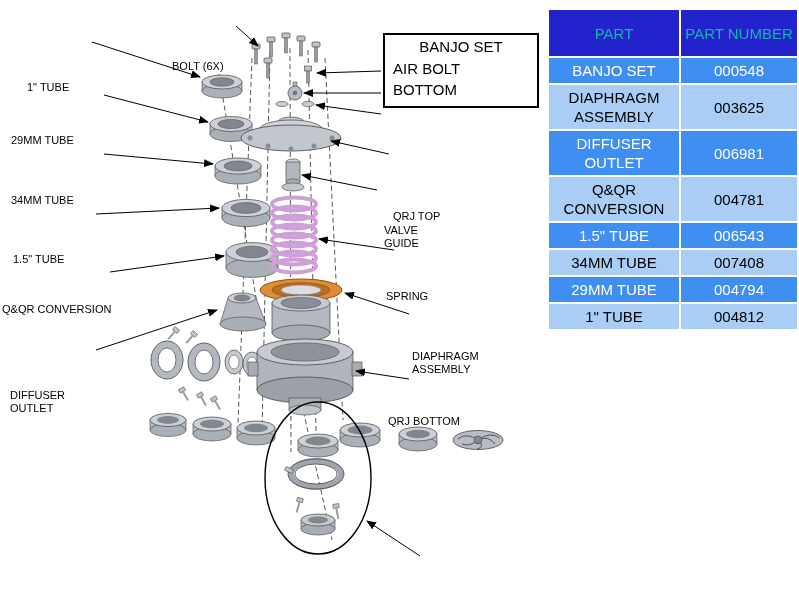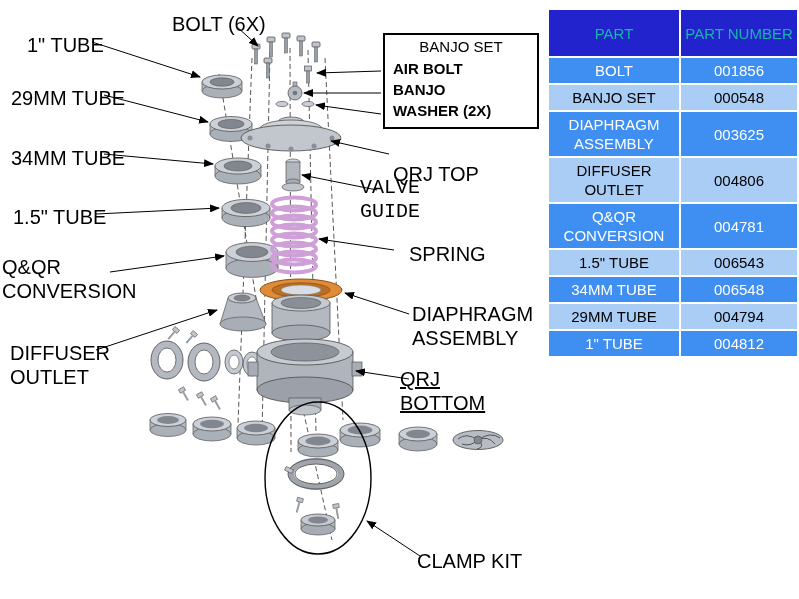--- a/index.html
+++ b/index.html
@@ -1,42 +1,42 @@
 <!DOCTYPE html>
 <html><head>
 <meta charset="utf-8">
 <style>
   html,body { margin:0; padding:0; }
   body {
     width:799px; height:599px; position:relative; background:#ffffff;
     font-family:"Liberation Sans", sans-serif; color:#000; overflow:hidden;
   }
   #diagram-svg { position:absolute; left:0; top:0; z-index:0; }
-  .co { position:absolute; font-size:20px; line-height:1.22; z-index:2; white-space:nowrap; }
+  .co { position:absolute; font-size:11px; line-height:1.22; z-index:2; white-space:nowrap;margin-top:48px; }
   .wrap { white-space:normal; }
   #co-bolt      { left:172px; top:12px; }
   #co-tube1     { left:27px;  top:33px; }
   #co-tube29    { left:11px;  top:86px; }
   #co-tube34    { left:11px;  top:146px; }
   #co-tube15    { left:13px;  top:205px; }
   #co-qqr       { left:2px;   top:255px; width:112px; }
   #co-diffuser  { left:10px;  top:341px; width:88px; }
   #co-qrjtop    { left:393px; top:162px; }
-  #co-valveguide{ left:360px; top:176px; width:62px;font-family:Liberation Mono, monospace; }
-  #co-spring    { left:409px; top:242px; }
+  #co-valveguide{ left:384px; top:176px; width:62px; }
+  #co-spring    { left:386px; top:242px; }
   #co-diaphragm { left:412px; top:302px; width:120px; }
-  #co-qrjbottom { left:400px; top:367px; width:82px;text-decoration:underline; }
+  #co-qrjbottom { left:388px; top:367px; width:82px; }
   #co-clampkit  { left:417px; top:549px; }
 
   .banjo-box {
     position:absolute; left:383px; top:33px; width:136px;
     border:2px solid #000; background:#fff; padding:3px 8px 6px; z-index:2;
   }
   .banjo-title { text-align:center; font-size:15px; margin-bottom:3px; }
-  .banjo-item  { font-size:15px; line-height:21px;font-weight:bold; }
+  .banjo-item  { font-size:15px; line-height:21px; }
 
   .parts-table {
     position:absolute; left:547px; top:8px; width:250px; z-index:2;
     border-collapse:collapse; table-layout:fixed; font-size:15px;
   }
   .parts-table th, .parts-table td {
     border:2px solid #ffffff; text-align:center; vertical-align:middle;
     padding:3px 3px; line-height:19px; overflow:hidden;
   }
   .parts-table thead th { background:#2323cd; color:#14b8a6; font-weight:normal; height:40px; }
@@ -331,63 +331,58 @@
 <div class="co" id="co-qrjtop">QRJ TOP</div>
 <div class="co wrap" id="co-valveguide">VALVE GUIDE</div>
 <div class="co" id="co-spring">SPRING</div>
 <div class="co wrap" id="co-diaphragm">DIAPHRAGM ASSEMBLY</div>
 <div class="co wrap" id="co-qrjbottom">QRJ BOTTOM</div>
 <div class="co" id="co-clampkit">CLAMP KIT</div>
 
 <div class="banjo-box">
   <div class="banjo-title">BANJO SET</div>
   <div class="banjo-item">AIR BOLT</div>
-  <div class="banjo-item">BANJO</div>
-  <div class="banjo-item">WASHER (2X)</div>
+  <div class="banjo-item">BOTTOM</div>
 </div>
 
 <table class="parts-table">
   <colgroup>
       <col style="width:132px">
       <col style="width:118px">
     </colgroup>
   <thead>
     <tr>
       <th>PART</th>
       <th>PART NUMBER</th>
     </tr>
   </thead>
   <tbody>
     <tr>
-        <td>BOLT</td>
-        <td>001856</td>
-      </tr>
-    <tr>
         <td>BANJO SET</td>
         <td>000548</td>
       </tr>
     <tr>
         <td>DIAPHRAGM ASSEMBLY</td>
         <td>003625</td>
       </tr>
     <tr>
         <td>DIFFUSER OUTLET</td>
-        <td>004806</td>
+        <td>006981</td>
       </tr>
     <tr>
         <td>Q&amp;QR CONVERSION</td>
         <td>004781</td>
       </tr>
     <tr>
         <td>1.5" TUBE</td>
         <td>006543</td>
       </tr>
     <tr>
         <td>34MM TUBE</td>
-        <td>006548</td>
+        <td>007408</td>
       </tr>
     <tr>
         <td>29MM TUBE</td>
         <td>004794</td>
       </tr>
     <tr>
         <td>1" TUBE</td>
         <td>004812</td>
       </tr>
   </tbody>

